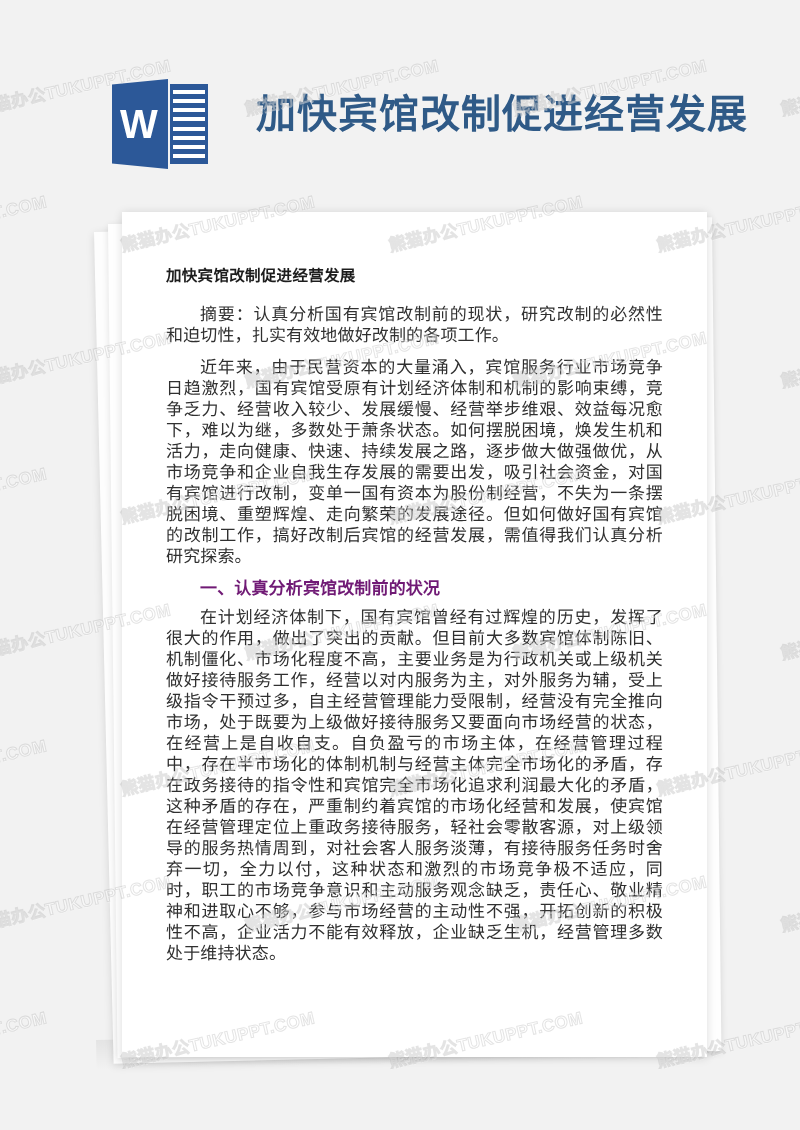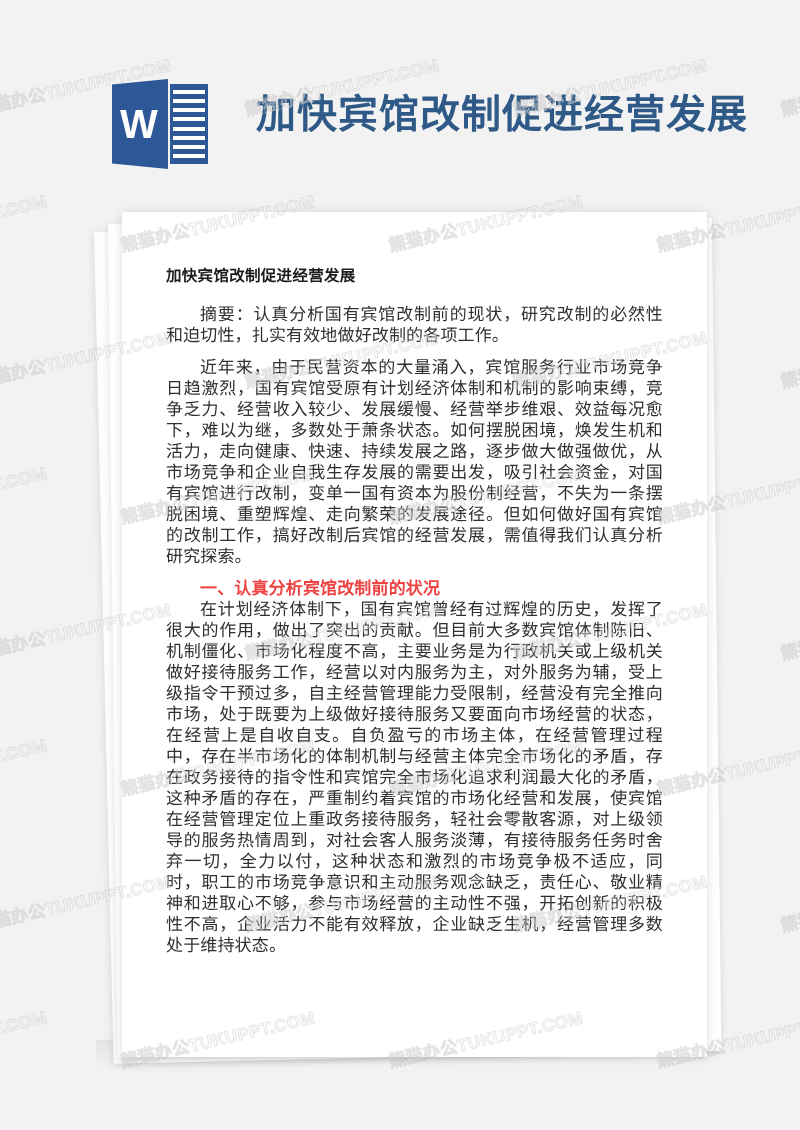--- a/index.html
+++ b/index.html
@@ -178,22 +178,22 @@
     line-height: 21px;
     margin: 0 0 11px 0;
     text-align: justify;
     text-justify: inter-ideograph;
     text-indent: 2em;
     color: #303030;
     letter-spacing: 0.15px;
   }
   .para.section-head {
     font-weight: 700;
-    color: #ef4444;
-    margin-bottom: 0;
+    color: #701a75;
+    margin-bottom: 8px;
   }
 
   
   #stack-shadow {
     position: absolute;
     left: 96px;
     top: 1040px;
     width: 610px;
     height: 30px;
     background: linear-gradient(to bottom, rgba(0,0,0,0.06), rgba(0,0,0,0));

